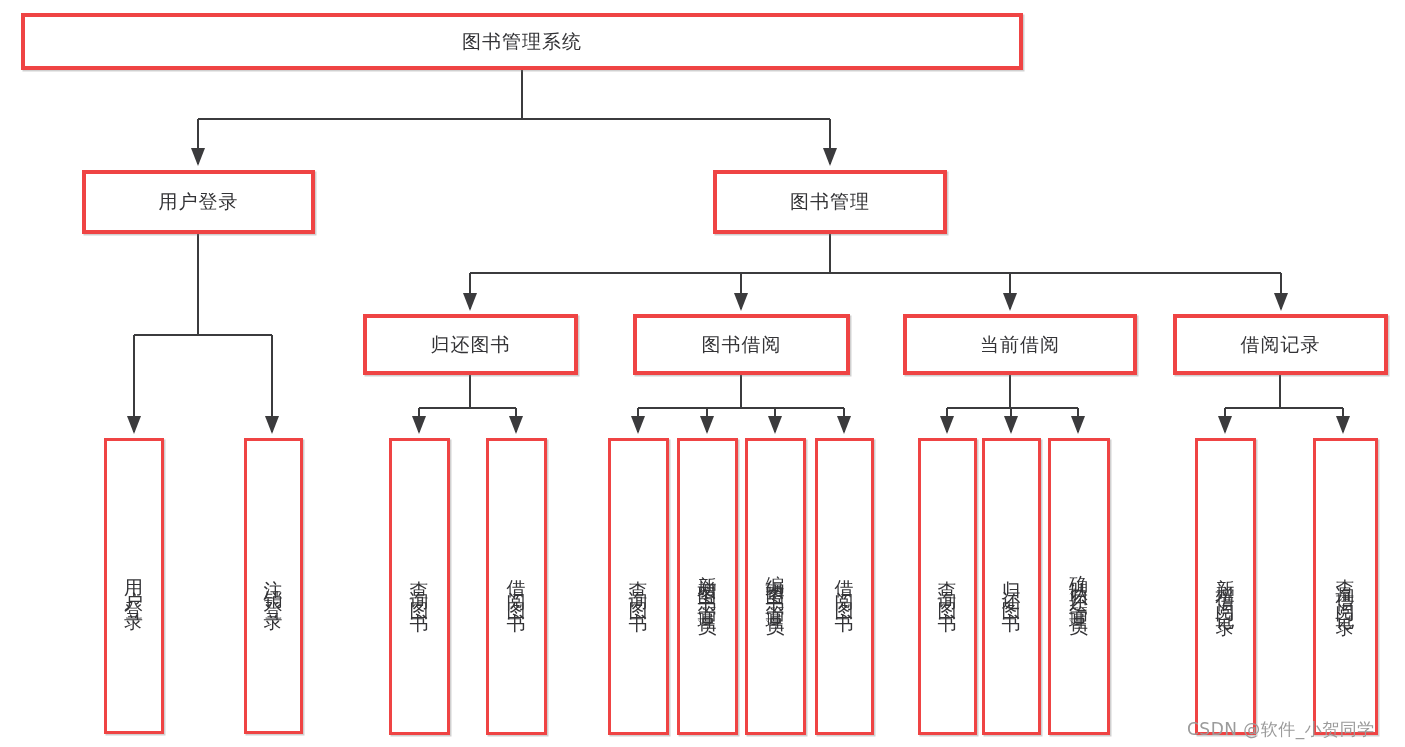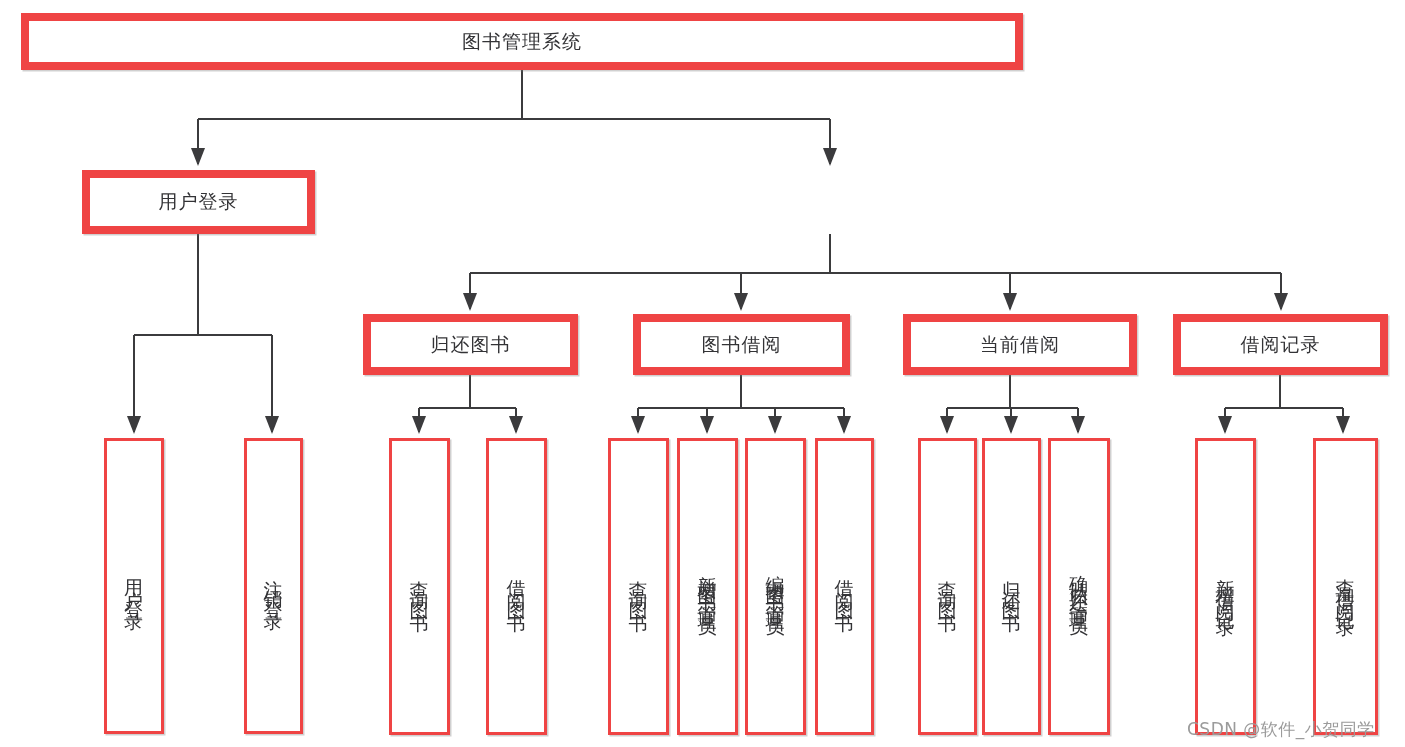--- a/index.html
+++ b/index.html
@@ -23,21 +23,21 @@
     height: 747px;
   }
   .connector-layer path {
     stroke: #3b3b3d;
     stroke-width: 2;
     fill: none;
   }
   .box {
     position: absolute;
     box-sizing: border-box;
-    border: 8px solid #ef4444;
+    border: 4px solid #ef4444;
     background: #ffffff;
     display: flex;
     align-items: center;
     justify-content: center;
     color: #333336;
     font-size: 19px;
     letter-spacing: 1px;
     box-shadow: 1.5px 1.5px 0 rgba(120,120,120,0.35);
   }
   .leaf {
@@ -118,20 +118,21 @@
     <g>
       <path d="M1280,375 V408 M1225,408 H1343"></path>
       <path d="M1225,408 V432" marker-end="url(#arrow)"></path>
       <path d="M1343,408 V432" marker-end="url(#arrow)"></path>
     </g>
   </svg>
 
   <div class="box" style="left:21px; top:13px; width:1002px; height:57px;">图书管理系统</div>
 
   <div class="box" style="left:82px; top:170px; width:233px; height:64px;">用户登录</div>
+  <div class="box" style="left:713px; top:170px; width:234px; height:64px;">图书管理</div>
 
   <div class="box" style="left:363px; top:314px; width:215px; height:61px;">归还图书</div>
   <div class="box" style="left:633px; top:314px; width:217px; height:61px;text-align:center;">图书借阅</div>
   <div class="box" style="left:903px; top:314px; width:234px; height:61px;">当前借阅</div>
   <div class="box" style="left:1173px; top:314px; width:215px; height:61px;">借阅记录</div>
 
   <div class="box leaf" style="left:104px; top:438px; width:60px; height:296px;">
     <span class="vtext">用户登录</span>
   </div>
   <div class="box leaf" style="left:244px; top:438px; width:59px; height:296px;">

